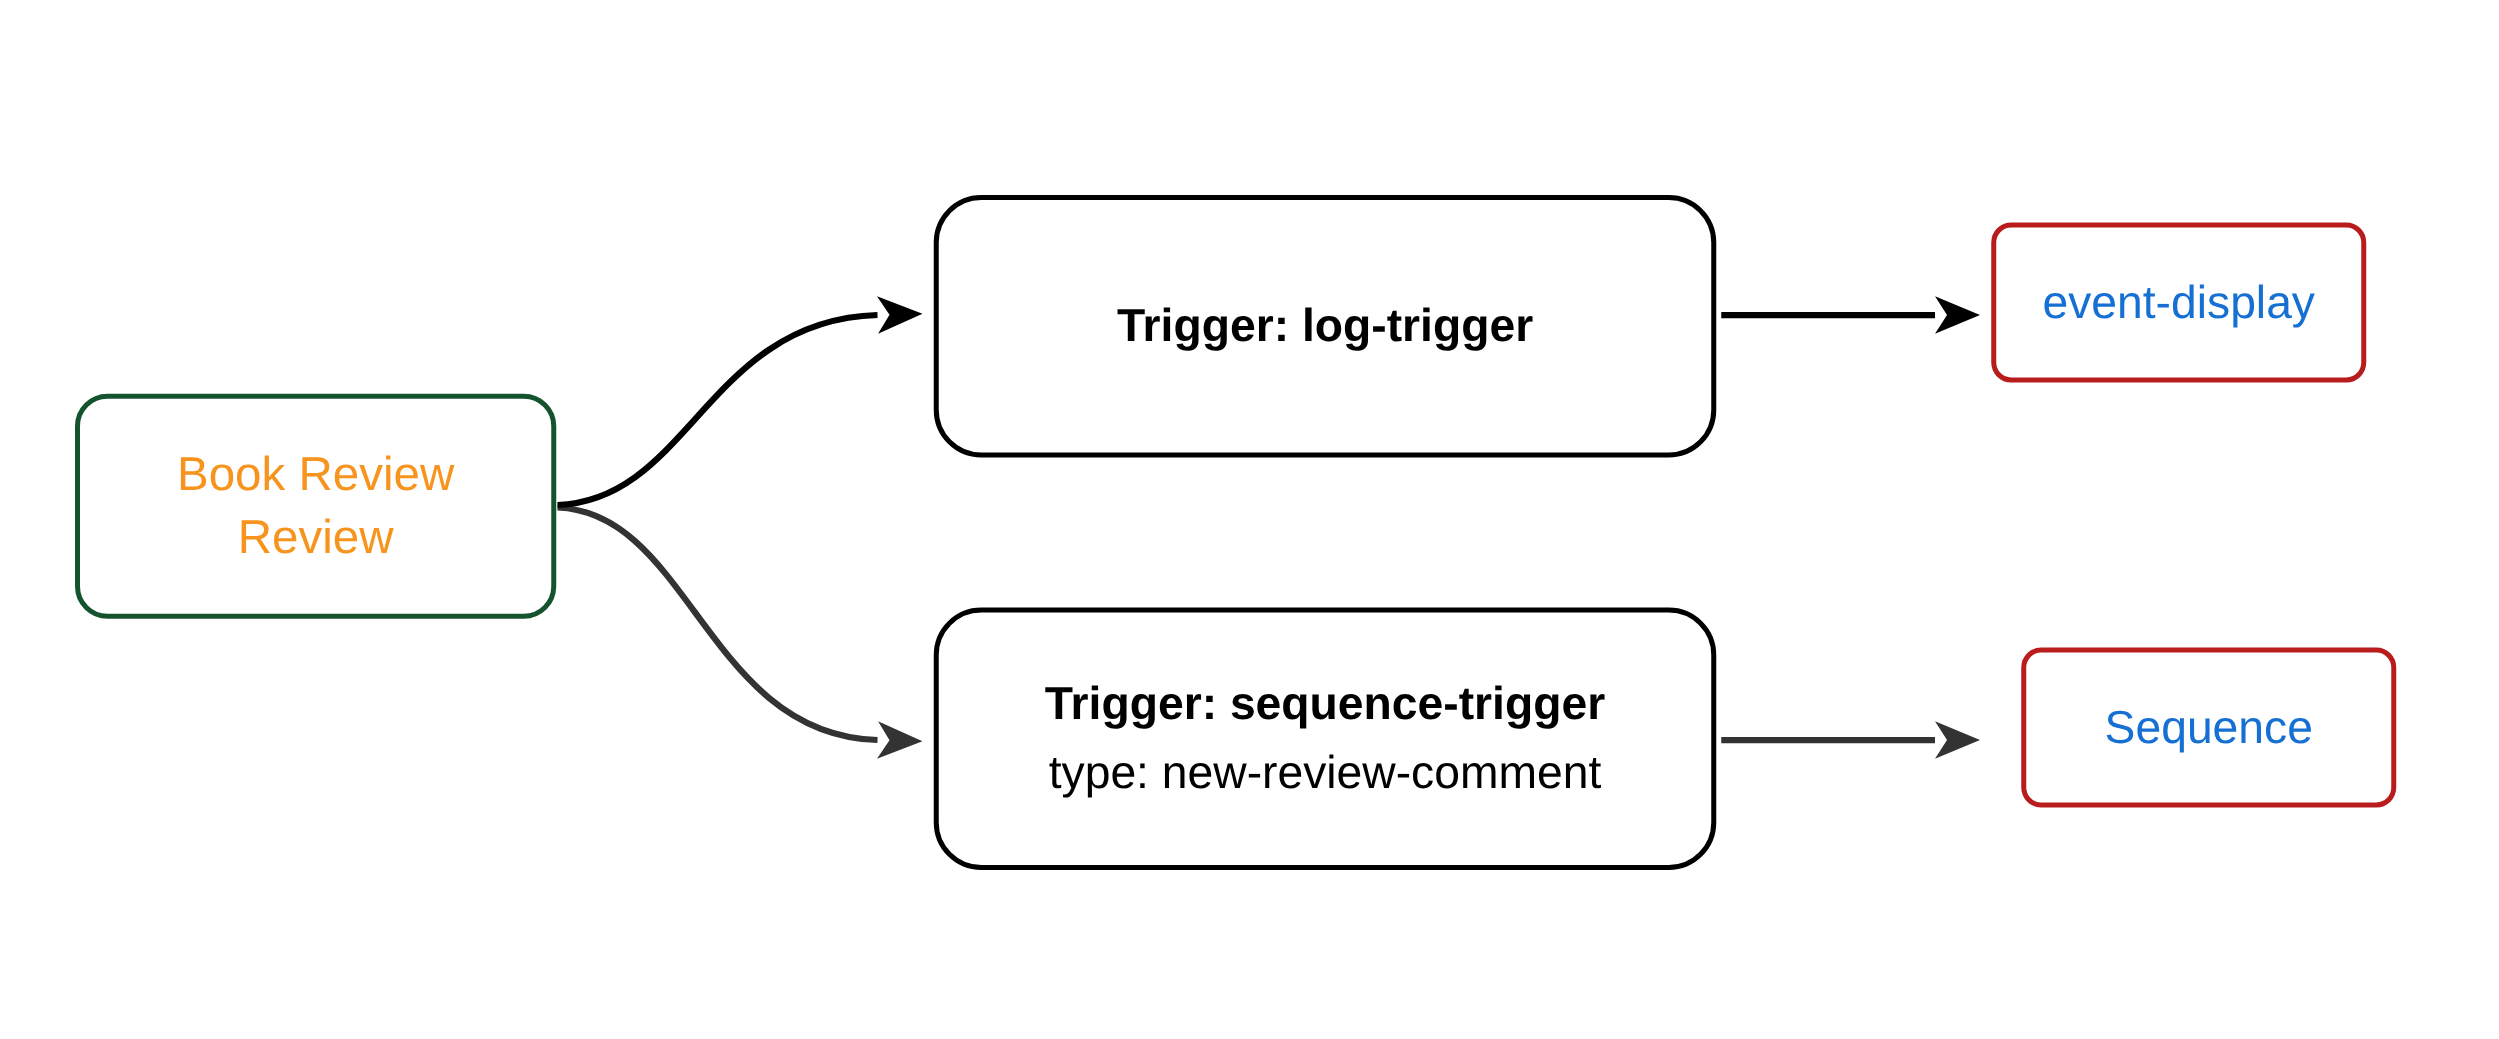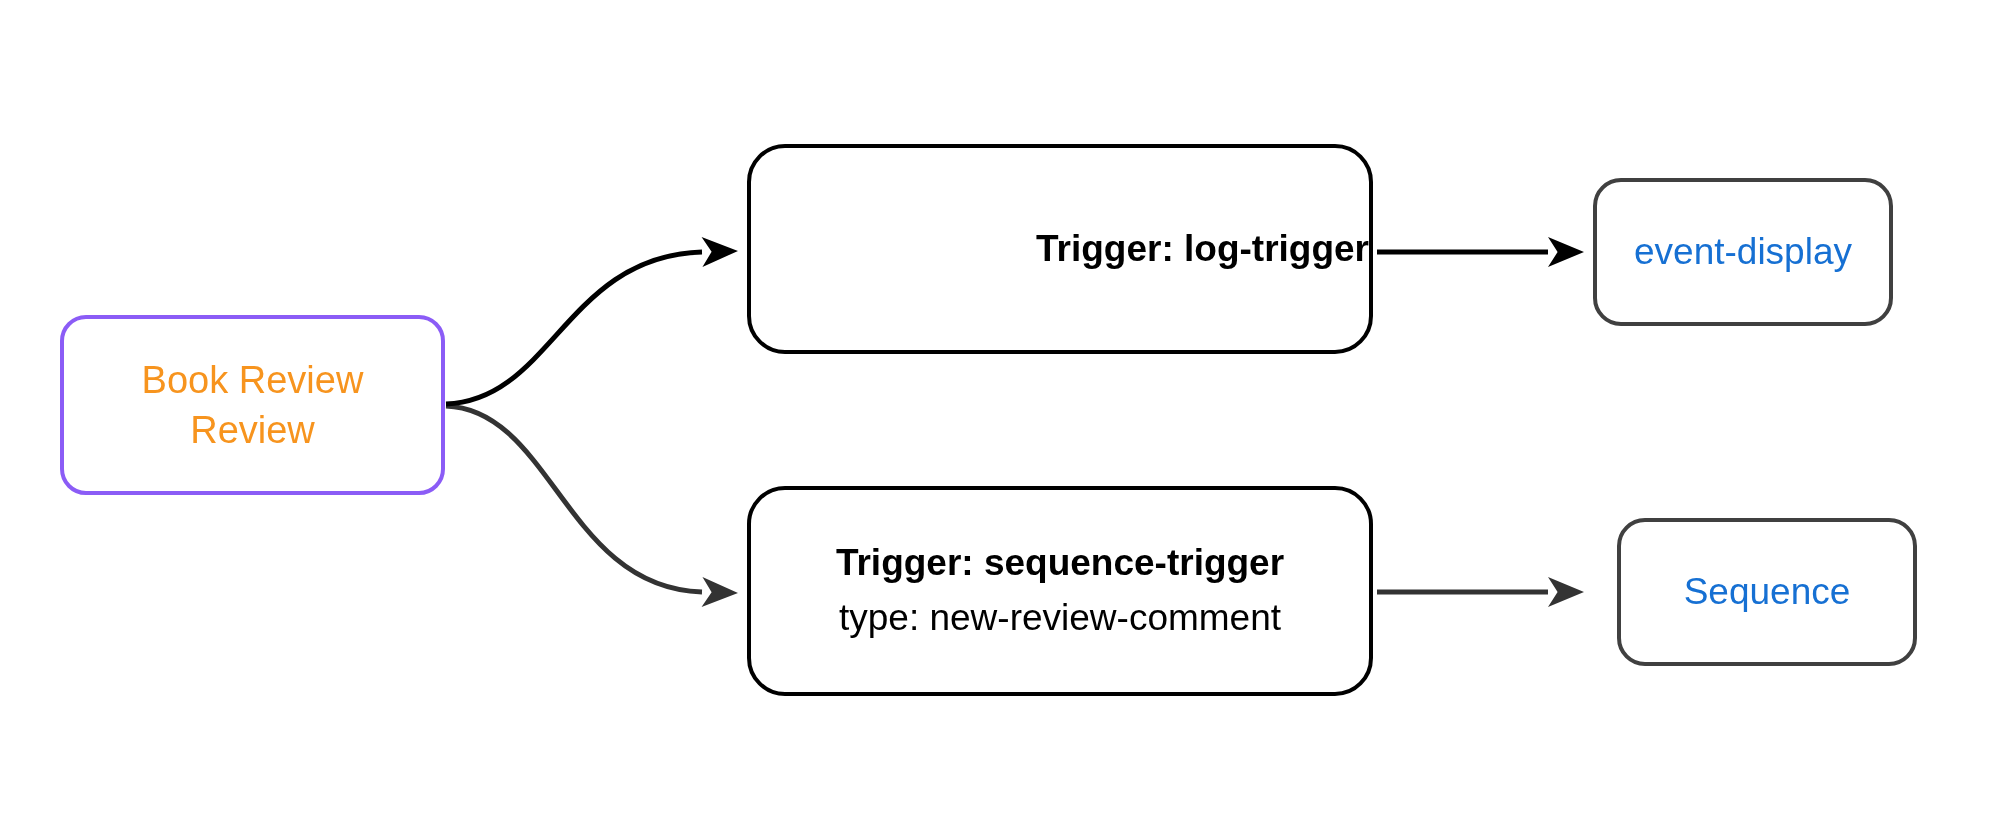--- a/index.html
+++ b/index.html
@@ -39,47 +39,47 @@
     flex-direction: column;
     align-items: center;
     justify-content: center;
     text-align: center;
   }
   .node-broker {
     left: 60px;
     top: 315px;
     width: 385px;
     height: 180px;
-    border: 4px solid #8b5cf6;
+    border: 4px solid #14532d;
     border-radius: 26px;
     color: #F7941E;
     font-size: 38px;
     line-height: 1.32;
   }
   .node-trigger {
     left: 747px;
     width: 626px;
     height: 210px;
     border: 4px solid #000000;
     border-radius: 38px;
     color: #000000;
     font-size: 37px;
     line-height: 1.48;
   }
-  .node-trigger-log { top: 144px; align-items: flex-end; }
+  .node-trigger-log { top: 156px; }
   .node-trigger-seq { top: 486px; }
   .node-trigger .node-title { font-weight: 700; }
   .node-trigger .node-subtitle { font-weight: 400; }
 
   .node-target {
     left: 1593px;
     width: 300px;
-    height: 148px;
-    border: 4px solid #404040;
-    border-radius: 28px;
+    height: 128px;
+    border: 4px solid #b91c1c;
+    border-radius: 16px;
     color: #1670D3;
     font-size: 37px;
   }
   .node-target-event { top: 178px; }
   .node-target-sequence { top: 518px; margin-left: 24px; }
 </style>
 </head>
 <body>
 
 <div class="canvas">

